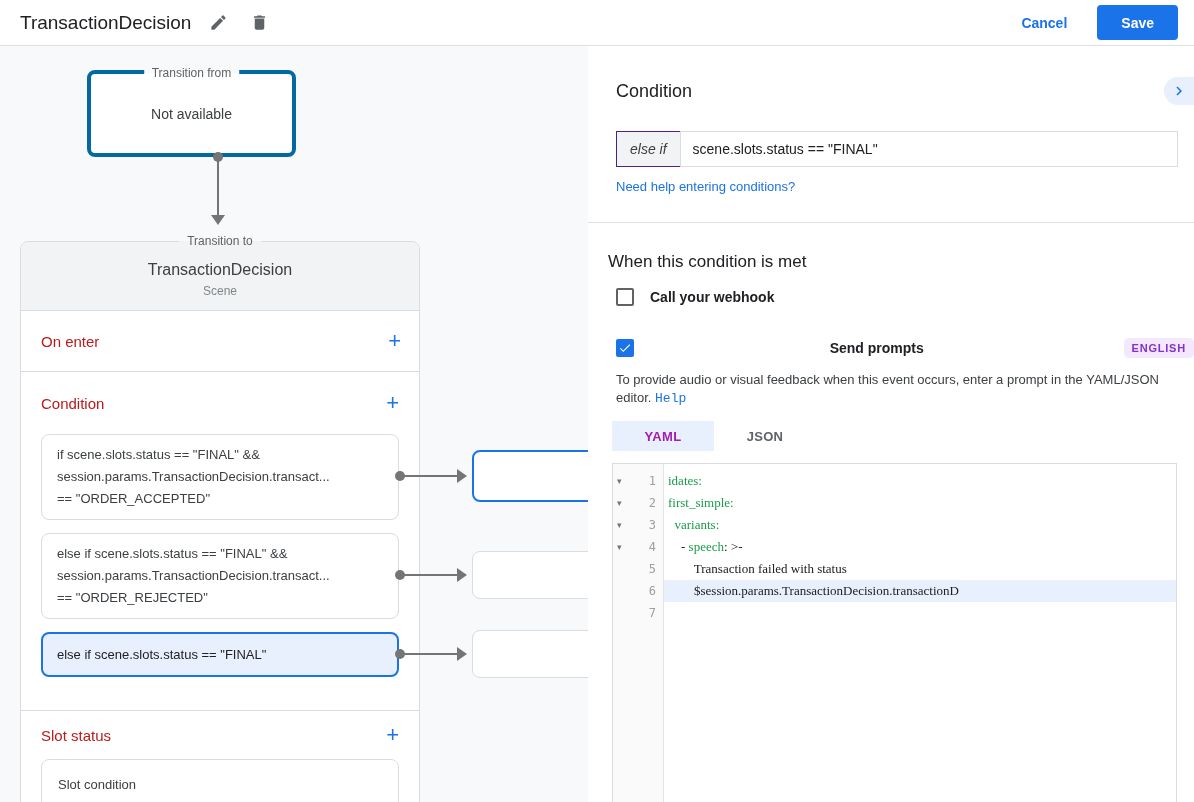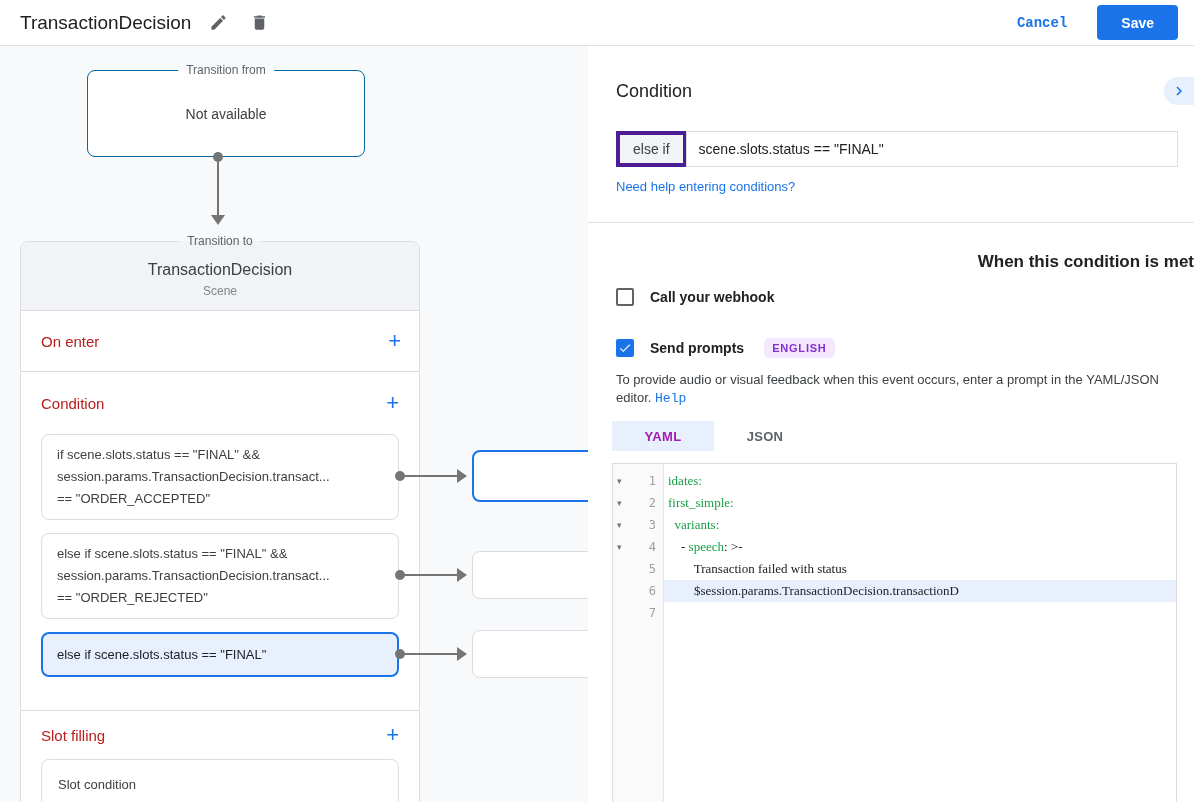--- a/index.html
+++ b/index.html
@@ -10,30 +10,30 @@
   
   .topbar{position:absolute;top:0;left:0;width:1194px;height:46px;background:#fff;
           border-bottom:1px solid #e0e0e0;display:flex;align-items:center;
           justify-content:space-between;padding:0 16px 0 20px;z-index:30;}
   .topbar-left{display:flex;align-items:center;gap:14px;}
   .page-title{font-size:19px;font-weight:400;color:#202124;}
   .icon-btn{background:none;border:none;cursor:pointer;display:flex;align-items:center;padding:4px;}
   .icon-btn svg{fill:#5f6368;}
   .topbar-right{display:flex;align-items:center;gap:30px;}
   .text-btn{background:none;border:none;color:#1a73e8;font-size:14px;font-weight:700;
-            font-family:Liberation Mono, monospace;cursor:pointer;}
+            font-family:Liberation Sans, sans-serif;cursor:pointer;}
   .primary-btn{background:#1a73e8;color:#fff;border:none;border-radius:4px;height:35px;
                padding:0 24px;font-size:14px;font-weight:700;font-family:"Liberation Sans",sans-serif;cursor:pointer;}
 
   
   .canvas{position:absolute;top:46px;left:0;width:588px;height:756px;background:#f8f9fa;overflow:hidden;}
   .legend{position:absolute;top:-8px;left:50%;transform:translateX(-50%);font-size:12px;
           color:#5f6368;padding:0 8px;white-space:nowrap;}
-  .tf-box{position:absolute;left:87px;top:24px;width:278px;height:87px;background:#fff;
-          border:1px solid #0369a1;border-radius:8px;}
+  .tf-box{position:absolute;left:87px;top:24px;width:209px;height:87px;background:#fff;
+          border:4px solid #0369a1;border-radius:8px;}
   .tf-box .legend{background:linear-gradient(180deg,#f8f9fa 50%,#ffffff 50%);}
   .tf-content{position:absolute;top:0;left:0;right:0;bottom:0;display:flex;align-items:center;
               justify-content:center;font-size:14px;color:#3c4043;}
   .v-dot{position:absolute;left:213px;top:106px;width:10px;height:10px;border-radius:50%;background:#757575;}
   .v-line{position:absolute;left:217px;top:111px;width:2px;height:60px;background:#757575;}
   .v-head{position:absolute;left:211px;top:169px;width:0;height:0;
           border-left:7px solid transparent;border-right:7px solid transparent;border-top:10px solid #757575;}
 
   .tt-box{position:absolute;left:20px;top:195px;width:400px;height:575px;background:#fff;
           border:1px solid #dadce0;border-radius:8px 8px 0 0;}
@@ -69,30 +69,30 @@
            border:1px solid #dadce0;border-radius:8px;}
   .mid-box.selected{border:2px solid #1a73e8;height:52px;}
 
   
   .panel{position:absolute;top:46px;left:588px;width:606px;height:756px;background:#fff;overflow:hidden;z-index:20;}
   .collapse-btn{position:absolute;top:31px;right:-14px;width:44px;height:28px;border:none;
                 border-radius:14px;background:#e8f0fe;cursor:pointer;display:flex;align-items:center;padding-left:6px;}
   .collapse-btn svg{fill:#1a73e8;}
   .panel h2{margin:34px 0 0 28px;font-size:18px;font-weight:400;line-height:22px;color:#202124;}
   .cond-row{display:flex;margin:29px 16px 0 28px;height:36px;}
-  .op-label{background:#f1f3f4;border:4px solid #4c1d95;display:flex;align-items:center;
-            padding:0 13px;font-size:14px;color:#3c4043;}
+  .op-label{background:#f1f3f4;border:1px solid #4c1d95;display:flex;align-items:center;
+            padding:0 13px;font-size:14px;color:#3c4043;font-style:italic;}
   .cond-input{flex:1;border:1px solid #dadce0;margin-left:-1px;padding:0 12px;font-size:14px;
               color:#202124;font-family:"Liberation Sans",sans-serif;background:#fff;outline:none;}
   .help-link{display:block;margin:12px 0 0 28px;font-size:13px;line-height:15px;color:#1a73e8;
              text-decoration:none;cursor:pointer;width:fit-content;}
   .divider{height:1px;background:#e0e0e0;margin-top:28px;}
-  .panel h3{margin:28px 0 0 20px;font-size:17px;font-weight:700;line-height:22px;color:#202124;text-align:right;}
+  .panel h3{margin:28px 0 0 20px;font-size:17px;font-weight:400;line-height:22px;color:#202124;}
   .check-row{display:flex;align-items:center;margin:14px 0 0 28px;height:20px;}
-  .check-row.prompts{margin-top:31px;}
+  .check-row.prompts{margin-top:31px;justify-content:space-between;}
   .checkbox{width:18px;height:18px;border:2px solid #5f6368;border-radius:2px;background:#fff;
             display:flex;align-items:center;justify-content:center;cursor:pointer;flex:none;}
   .checkbox svg{display:none;}
   .checkbox.checked{background:#1a73e8;border-color:#1a73e8;}
   .checkbox.checked svg{display:block;fill:#fff;}
   .check-label{margin-left:16px;font-size:14px;font-weight:600;color:#202124;}
   .badge{margin-left:20px;background:#f3e8fd;color:#8430ce;font-size:11px;font-weight:600;
          letter-spacing:0.8px;padding:4px 8px;border-radius:5px;}
   .desc{margin:13px 16px 0 28px;font-size:13px;line-height:18px;color:#3c4043;max-width:575px;}
   .desc a{color:#1a73e8;text-decoration:none;cursor:pointer;font-family:Liberation Mono, monospace;}
@@ -174,21 +174,21 @@
               <div class="cond-line">session.params.TransactionDecision.transact...</div>
               <div class="cond-line">== "ORDER_REJECTED"</div>
             </div>
             <div class="cond-card selected">
               <div class="cond-line">else if scene.slots.status == "FINAL"</div>
             </div>
           </div>
       </div>
       <div class="tt-section slot">
         <div class="section-head">
-          <span class="row-label">Slot filling</span>
+          <span class="row-label">Slot status</span>
           <button class="add-btn"><span>+</span></button>
         </div>
         <div class="slot-card">
           <span>Slot condition</span>
         </div>
       </div>
     </div>
 
     <span class="h-dot" style="top:425px"></span>
     <span class="h-line" style="top:429px"></span>

